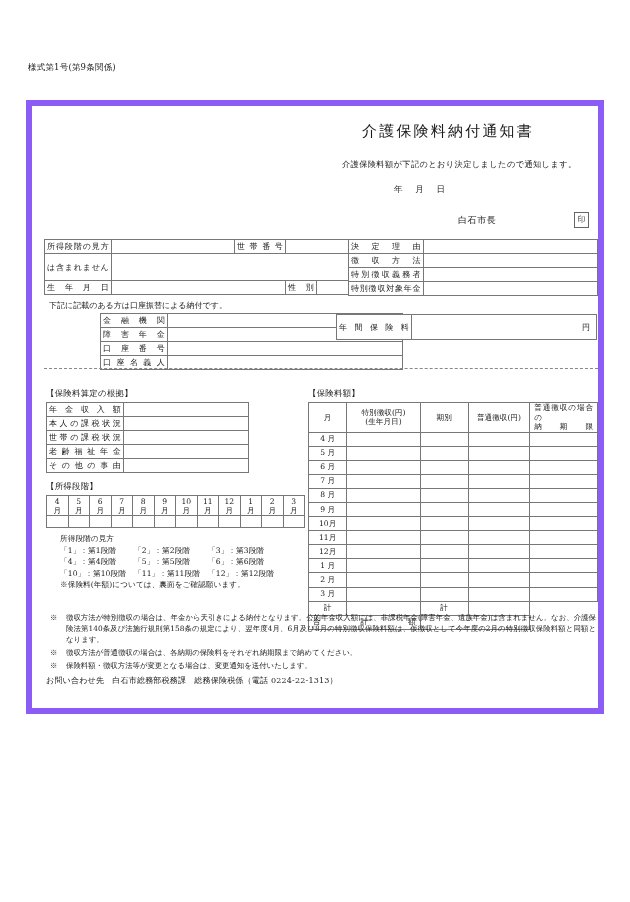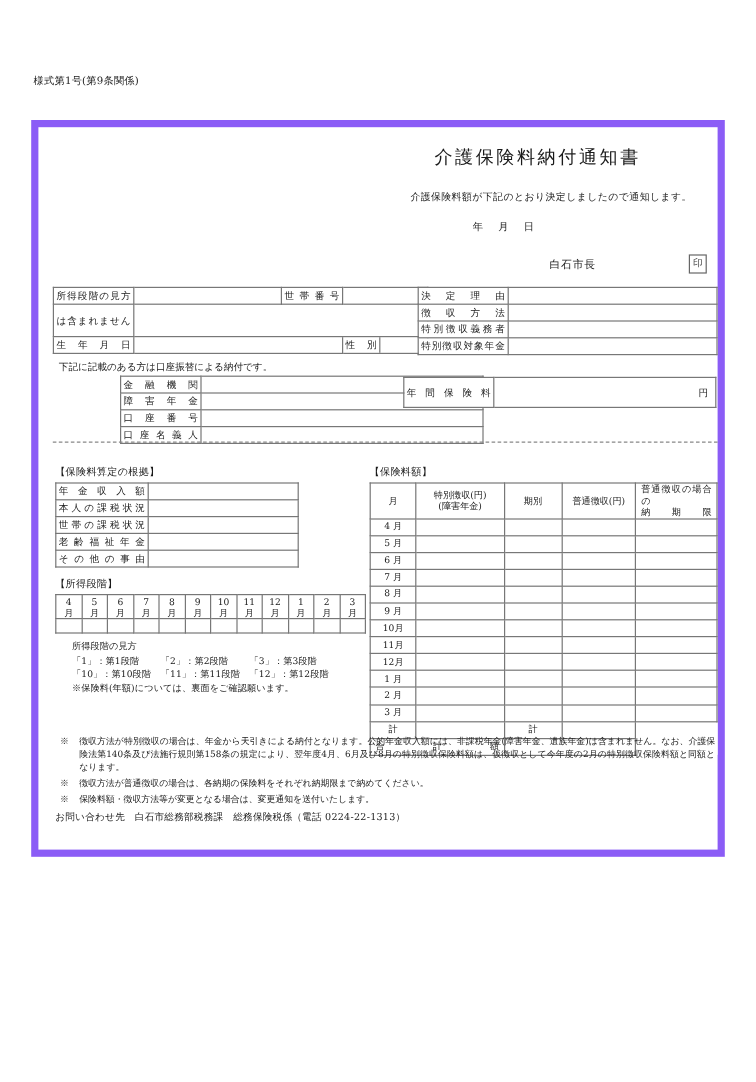--- a/index.html
+++ b/index.html
@@ -412,35 +412,38 @@
         </tr>
       </tbody>
         </table>
 
       <div class="stage-legend">
         <div class="row">所得段階の見方</div>
         <div class="row">
           <span class="c1">「1」：第1段階</span><span class="c2">「2」：第2段階</span><span>「3」：第3段階</span>
         </div>
         <div class="row">
+          <span class="c1">「4」：第4段階</span><span class="c2">「5」：第5段階</span><span>「6」：第6段階</span>
+        </div>
+        <div class="row">
           <span class="c1">「10」：第10段階</span><span class="c2">「11」：第11段階</span><span>「12」：第12段階</span>
         </div>
         <div class="row">※保険料(年額)については、裏面をご確認願います。</div>
       </div>
     </div>
 
     <div class="prem-wrap">
       <div class="section-cap">【保険料額】</div>
       <table class="prem">
         <tbody>
             <tr>
           <th class="col-m">月</th>
           <th class="col-sp">
             <span>特別徴収(円)</span><br>
-            <span>(障害年金)</span>
+            <span>(生年月日)</span>
           </th>
           <th class="col-ki">期別</th>
           <th class="col-fu">普通徴収(円)</th>
           <th class="col-dl">
             <span class="spread">普通徴収の場合の</span>
             <span class="spread">納期限</span>
           </th>
         </tr>
 
         <tr>

